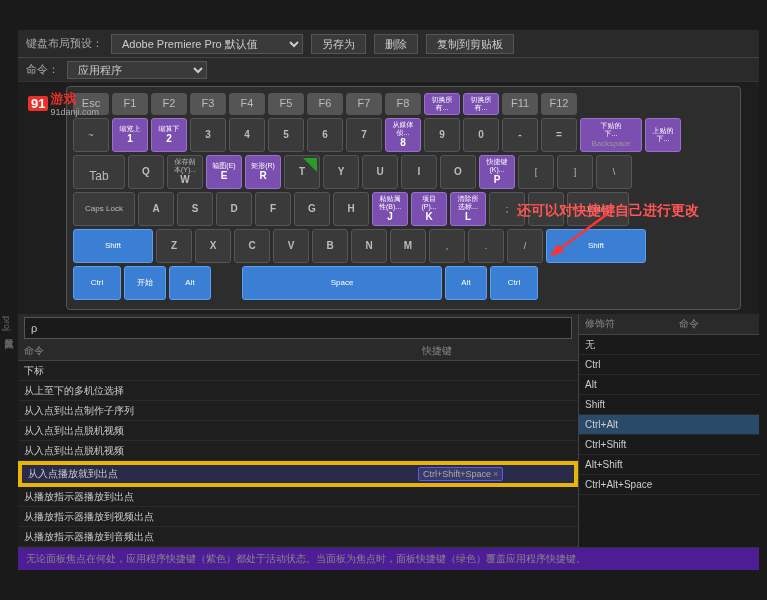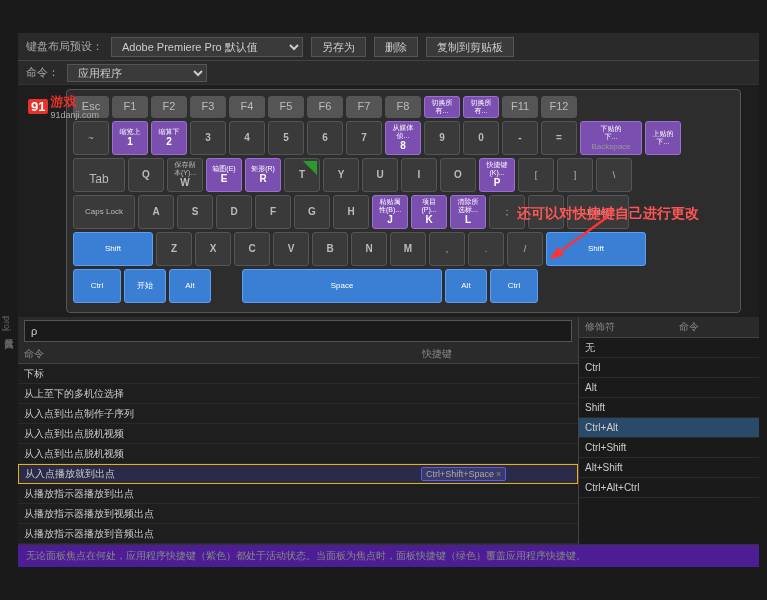--- a/index.html
+++ b/index.html
@@ -197,21 +197,21 @@
       background: #1e1e1e;
     }
     .cmd-item {
       display: flex;
       align-items: center;
       padding: 2px 6px;
       border-bottom: 1px solid #2a2a2a;
       cursor: pointer;
       min-height: 20px;
     }
-    .cmd-item.active-row { background: #2a2a4a; border: 1px solid #eab308; }
+    .cmd-item.active-row { background: #2a2a4a; border: 4px solid #eab308; }
     .cmd-item .cmd-name { flex: 1; font-size: 10px; color: #ccc; }
     .cmd-item .cmd-shortcut {
       width: 150px;
       font-size: 10px;
       color: #aaa;
       display: flex;
       align-items: center;
       gap: 4px;
     }
     .shortcut-tag {
@@ -732,21 +732,21 @@
           </div>
           <div class="shortcut-row">
             <span class="sh-modifier">Ctrl+Shift</span>
             <span class="sh-cmd"></span>
           </div>
           <div class="shortcut-row">
             <span class="sh-modifier">Alt+Shift</span>
             <span class="sh-cmd"></span>
           </div>
           <div class="shortcut-row">
-            <span class="sh-modifier">Ctrl+Alt+Ctrl</span>
+            <span class="sh-modifier">Ctrl+Alt+Space</span>
             <span class="sh-cmd"></span>
           </div>
         </div>
       </div>
 
     </div>
 
     <div class="bottom-note">
       <span>无论面板焦点在何处，应用程序快捷键（紫色）都处于活动状态。当面板为焦点时，面板快捷键（绿色）覆盖应用程序快捷键。</span>
     </div>

